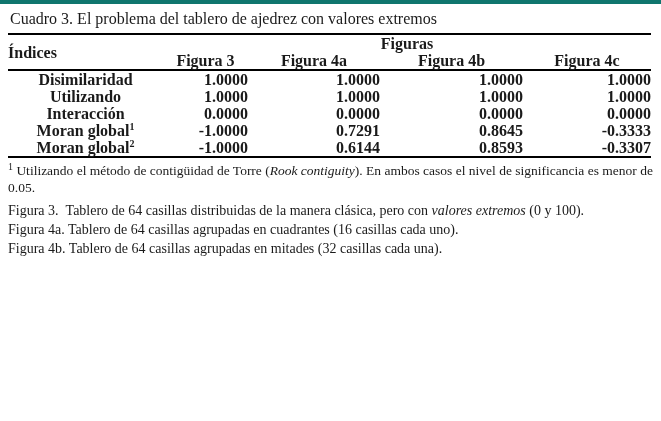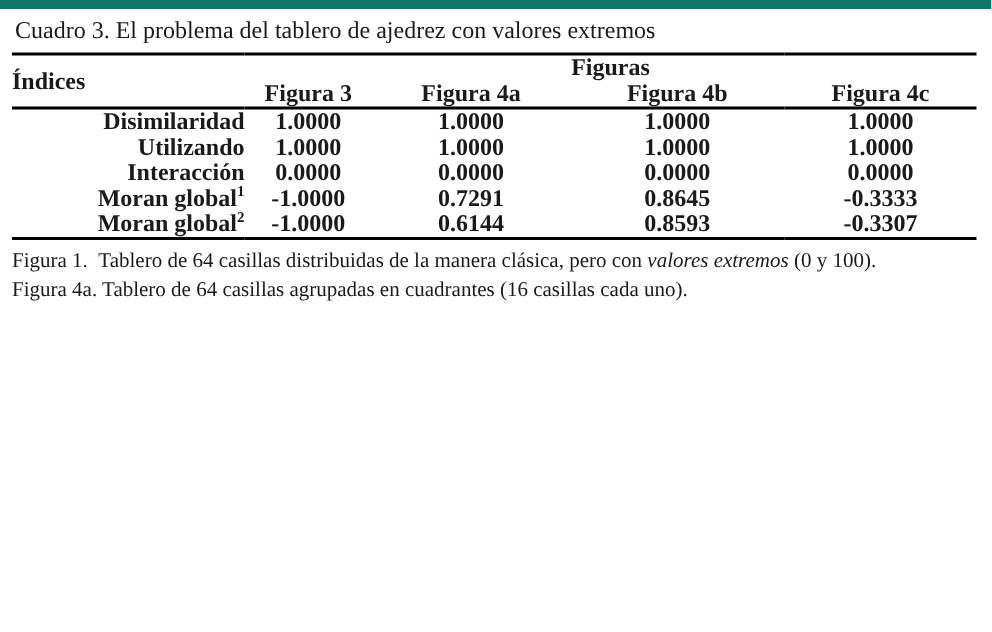--- a/index.html
+++ b/index.html
@@ -11,21 +11,21 @@
     width: 661px;
     height: 421px;
     overflow: hidden;
     font-family: "Liberation Serif", "DejaVu Serif", serif;
     color: #1a1a1a;
   }
   .page {
     width: 661px;
     height: 421px;
     box-sizing: border-box;
-    border-top: 6px solid #0f766e;
+    border-top: 4px solid #0f766e;
     background: #ffffff;
   }
   .doc-title {
     font-size: 16px;
     line-height: 20px;
     margin: 5px 8px 4px 10px;
     white-space: nowrap;
   }
   table.stats {
     border-collapse: collapse;
@@ -58,25 +58,25 @@
   }
   th.group-head {
     text-align: center;
     padding: 5px 0 4px 0;
   }
   th.col-head {
     text-align: center;
     padding: 4px 2px 8px 0;
   }
   td.rowlabel {
-    text-align: right;
+    text-align: center;
     padding: 7px 0 7px 4px;
   }
   td.num {
-    text-align: center;
+    text-align: right;
     padding: 7px 2px 7px 0;
   }
   sup {
     font-size: 10px;
     line-height: 0;
   }
   .notes {
     margin: 4px 8px 0 8px;
     font-size: 13.5px;
   }
@@ -154,20 +154,22 @@
         <td class="rowlabel"><span>Moran global</span><sup>2</sup></td>
         <td class="num">-1.0000</td>
         <td class="num">0.6144</td>
         <td class="num">0.8593</td>
         <td class="num">-0.3307</td>
       </tr>
     </tbody>
   </table>
 
   <div class="notes">
+    <p class="footnote"><sup>1</sup><span> Utilizando el método de contigüidad de Torre (</span><i>Rook contiguity</i><span>). En ambos casos el nivel de significancia es menor de 0.05.</span></p>
   </div>
 
   <div class="captions">
-    <p class="caption"><span>Figura 1.</span><span>&nbsp;&nbsp;Tablero de 64 casillas distribuidas de la manera clásica, pero con </span><i>valores extremos</i><span> (0 y 100).</span></p>
+    <p class="caption"><span>Figura 3.</span><span>&nbsp;&nbsp;Tablero de 64 casillas distribuidas de la manera clásica, pero con </span><i>valores extremos</i><span> (0 y 100).</span></p>
     <p class="caption"><span>Figura 4a.</span><span> Tablero de 64 casillas agrupadas en cuadrantes (16 casillas cada uno).</span><i></i><span></span></p>
+    <p class="caption"><span>Figura 4b.</span><span> Tablero de 64 casillas agrupadas en mitades (32 casillas cada una).</span><i></i><span></span></p>
   </div>
 
 </div>
 
 </body></html>

